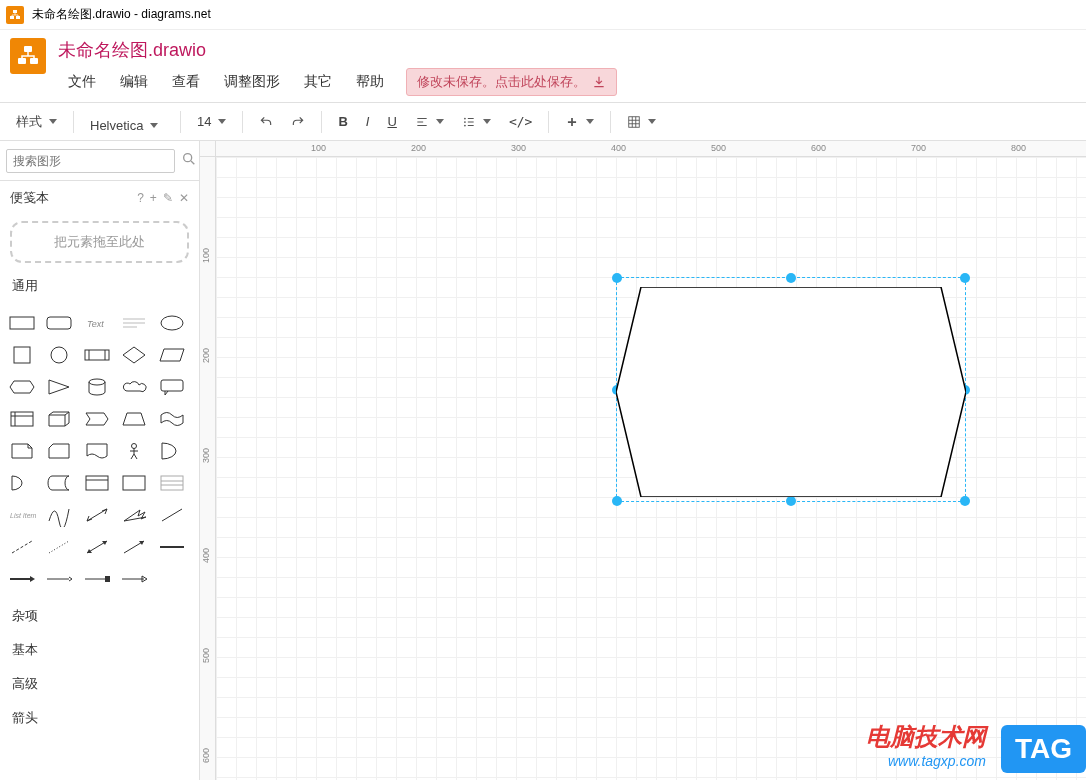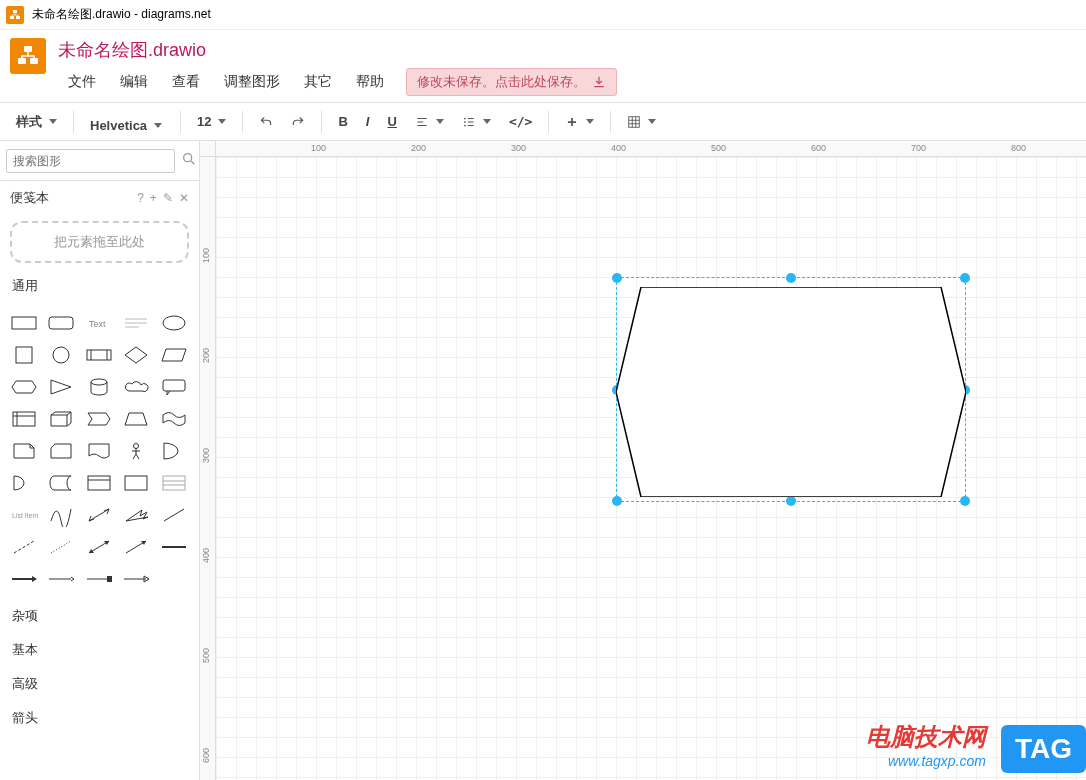--- a/index.html
+++ b/index.html
@@ -11,36 +11,36 @@
 .header { display: flex; align-items: flex-start; padding: 8px 10px 0 10px; border-bottom: 1px solid #e0e0e0; }
 .app-icon { width: 36px; height: 36px; background: #f08705; border-radius: 3px; display: flex; align-items: center; justify-content: center; margin-right: 12px; }
 .app-icon svg { width: 24px; height: 24px; }
 .header-content { flex: 1; }
 .doc-title { font-size: 18px; color: #be185d; margin-bottom: 6px; }
 .menubar { display: flex; align-items: center; gap: 4px; padding-bottom: 6px; }
 .menu-item { padding: 4px 10px; cursor: pointer; color: #333; font-size: 14px; }
 .save-notice { margin-left: 8px; padding: 4px 10px; background: #f8d7da; border: 1px solid #f0b0b5; border-radius: 3px; color: #c0455b; font-size: 13px; cursor: pointer; display: flex; align-items: center; gap: 6px; }
 .toolbar { display: flex; align-items: center; height: 38px; border-bottom: 1px solid #e0e0e0; padding: 0 8px; gap: 2px; }
 .tb-sep { width: 1px; height: 22px; background: #e0e0e0; margin: 0 6px; }
-.tb-btn { padding: 4px 8px; cursor: pointer; display: flex; align-items: center; gap: 4px; color: #444; border-radius: 2px; font-size: 13px; font-weight: bold; }
+.tb-btn { padding: 4px 8px; cursor: pointer; display: flex; align-items: center; gap: 4px; color: #444; border-radius: 2px; font-size: 13px; }
 .tb-btn svg { width: 14px; height: 14px; }
 .caret { width: 0; height: 0; border-left: 4px solid transparent; border-right: 4px solid transparent; border-top: 5px solid #666; margin-left: 3px; }
 .font-select { padding: 4px 8px; min-width: 90px; display: flex; justify-content: flex-start; align-items: center; cursor: pointer; margin-top: 8px; }
 .main { display: flex; height: calc(780px - 30px - 64px - 38px); }
 .sidebar { width: 200px; border-right: 1px solid #e0e0e0; display: flex; flex-direction: column; background: #fff; overflow-y: auto; }
 .search-row { display: flex; align-items: center; padding: 6px; border-bottom: 1px solid #e0e0e0; }
 .search-input { flex: 1; border: 1px solid #ccc; padding: 4px 6px; font-size: 12px; outline: none; border-radius: 2px; }
 .search-btn { padding: 4px 6px; cursor: pointer; color: #888; }
 .section-header { display: flex; align-items: center; justify-content: space-between; padding: 8px 10px; font-size: 13px; color: #333; }
 .section-header .tools { display: flex; gap: 6px; color: #999; }
 .section-header .tools span { cursor: pointer; font-size: 12px; }
 .drop-zone { margin: 6px 10px; border: 2px dashed #ccc; border-radius: 12px; padding: 10px; text-align: center; color: #999; font-size: 13px; }
 .category { padding: 8px 12px; font-size: 13px; color: #333; cursor: pointer; }
 .shapes-grid { display: grid; grid-template-columns: repeat(5, 1fr); gap: 4px; padding: 6px 8px; }
-.shape-cell { width: 32px; height: 28px; display: flex; align-items: center; justify-content: center; cursor: pointer; }
+.shape-cell { width: 32px; height: 28px; display: flex; align-items: center; cursor: pointer; font-style: italic; }
 .shape-cell svg { width: 28px; height: 24px; }
 .canvas-area { flex: 1; position: relative; background: #fff; overflow: hidden; }
 .ruler-h { position: absolute; top: 0; left: 16px; right: 0; height: 16px; background: #f9f9f9; border-bottom: 1px solid #ddd; }
 .ruler-v { position: absolute; top: 16px; left: 0; bottom: 0; width: 16px; background: #f9f9f9; border-right: 1px solid #ddd; }
 .ruler-corner { position: absolute; top: 0; left: 0; width: 16px; height: 16px; background: #f9f9f9; border-right: 1px solid #ddd; border-bottom: 1px solid #ddd; }
 .ruler-tick { position: absolute; font-size: 9px; color: #888; }
 .ruler-h .ruler-tick { top: 2px; }
 .ruler-v .ruler-tick { left: 1px; transform: rotate(-90deg); transform-origin: left top; }
 .canvas { position: absolute; top: 16px; left: 16px; right: 0; bottom: 0; background-color: #fff; background-image: linear-gradient(#f0f0f0 1px, transparent 1px), linear-gradient(90deg, #f0f0f0 1px, transparent 1px), linear-gradient(#e8e8e8 1px, transparent 1px), linear-gradient(90deg, #e8e8e8 1px, transparent 1px); background-size: 20px 20px, 20px 20px, 100px 100px, 100px 100px; }
 .selection { position: absolute; border: 1px dashed #29b6f6; }
@@ -99,21 +99,21 @@
       <span>样式</span>
       <span class="caret"></span>
     </div>
   <div class="tb-sep"></div>
   <div class="tb-btn font-select">
       <span>Helvetica</span>
       <span class="caret"></span>
     </div>
   <div class="tb-sep"></div>
   <div class="tb-btn">
-      <span>12</span>
+      <span>14</span>
       <span class="caret"></span>
     </div>
   <div class="tb-sep"></div>
   <div class="tb-btn">
       <svg viewBox="0 0 24 24">
         <path d="M9 14 l-5-5 l5-5 M4 9 h10 a6 6 0 0 1 6 6 v2" stroke="#555" stroke-width="2" fill="none"></path>
       </svg>
     </div>
   <div class="tb-btn">
       <svg viewBox="0 0 24 24">

